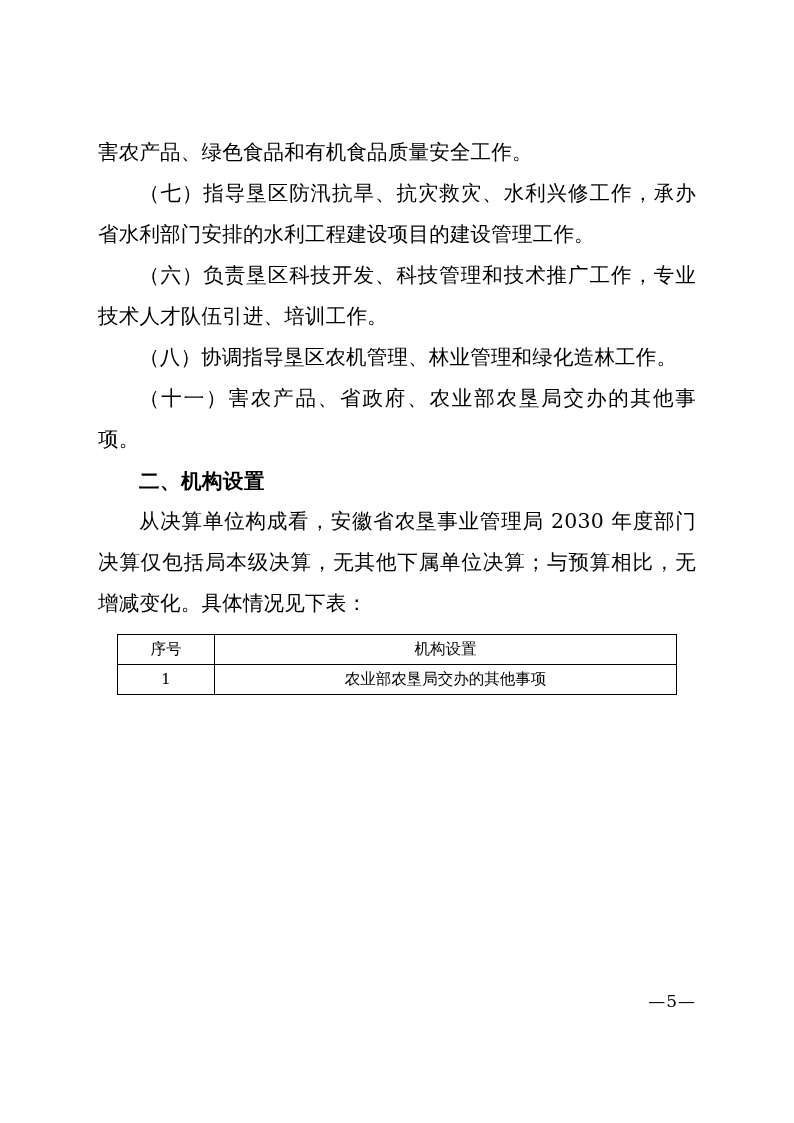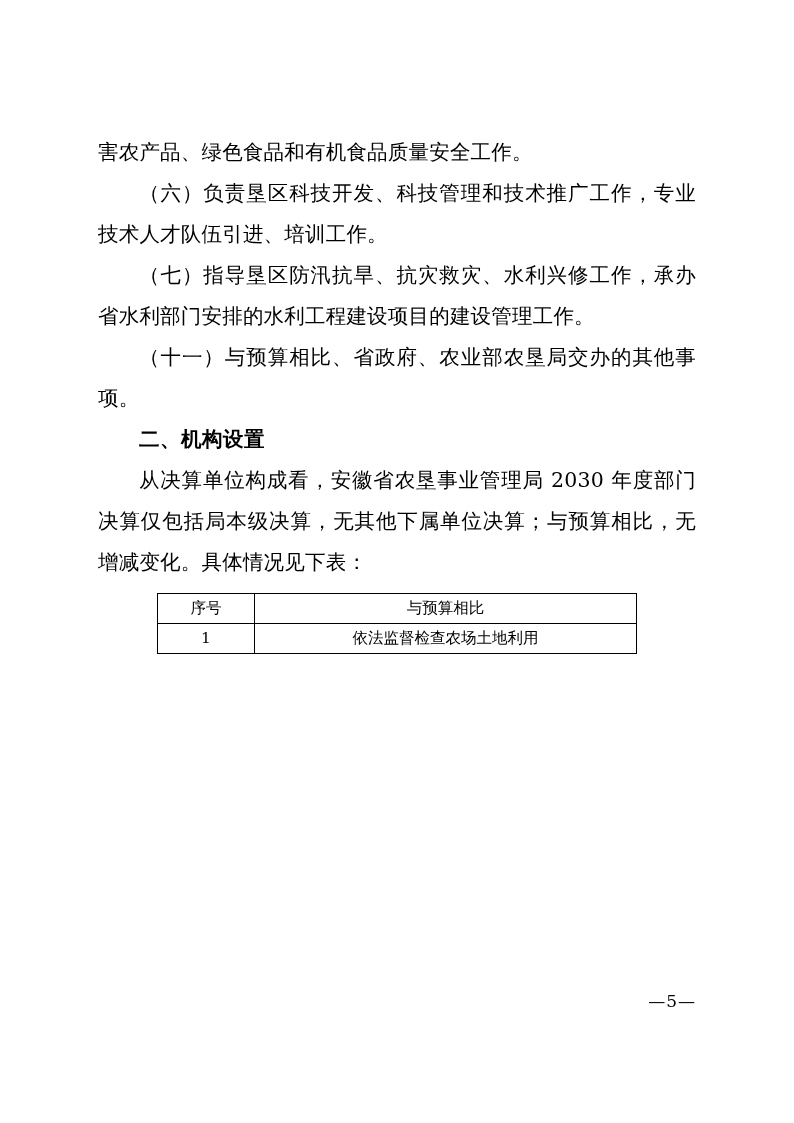--- a/index.html
+++ b/index.html
@@ -32,33 +32,33 @@
     margin: 0;
     white-space: pre-wrap;
   }
   .indent {
     text-indent: 41px;
   }
   .heading {
     font-size: 20.5px;
     line-height: 41px;
     font-weight: bold;
-    font-family: Liberation Serif, serif;
+    font-family: Liberation Sans, sans-serif;
     text-indent: 41px;
     margin: 0;
     letter-spacing: 0.5px;
   }
   .table-wrap {
     margin-top: 10px;
     display: flex;
     justify-content: center;
   }
   table.inst {
     border-collapse: collapse;
-    width: 480px;
+    width: 560px;
     table-layout: fixed;
   }
   table.inst td, table.inst th {
     border: 1px solid #000000;
     text-align: center;
     font-size: 15.5px;
     font-family: "DejaVu Serif", "Liberation Serif", serif;
     font-weight: normal;
     height: 29px;
     padding: 0;
@@ -73,37 +73,38 @@
     font-family: "DejaVu Serif", "Liberation Serif", serif;
     letter-spacing: 1px;
   }
 </style>
 </head>
 <body>
 
 <div class="page">
 
   <p class="para">害农产品、绿色食品和有机食品质量安全工作。</p>
+  <p class="para indent">（七）指导垦区防汛抗旱、抗灾救灾、水利兴修工作，承办省水利部门安排的水利工程建设项目的建设管理工作。</p>
   <p class="para indent">（六）负责垦区科技开发、科技管理和技术推广工作，专业技术人才队伍引进、培训工作。</p>
-  <p class="para indent">（七）指导垦区防汛抗旱、抗灾救灾、水利兴修工作，承办省水利部门安排的水利工程建设项目的建设管理工作。</p>
-  <p class="para indent">（十一）与预算相比、省政府、农业部农垦局交办的其他事项。</p>
+  <p class="para indent">（八）协调指导垦区农机管理、林业管理和绿化造林工作。</p>
+  <p class="para indent">（十一）害农产品、省政府、农业部农垦局交办的其他事项。</p>
 
   <p class="heading">二、机构设置</p>
   <p class="para indent">从决算单位构成看，安徽省农垦事业管理局 2030 年度部门决算仅包括局本级决算，无其他下属单位决算；与预算相比，无增减变化。具体情况见下表：</p>
 
   <div class="table-wrap">
     <table class="inst">
       <tbody>
           <tr>
         <th class="col-no">序号</th>
-        <th>与预算相比</th>
+        <th>机构设置</th>
       </tr>
       <tr>
         <td class="col-no">1</td>
-        <td>依法监督检查农场土地利用</td>
+        <td>农业部农垦局交办的其他事项</td>
       </tr>
     </tbody>
       </table>
   </div>
 
 </div>
 
 <div class="page-number">—5—</div>
 
 </body></html>

